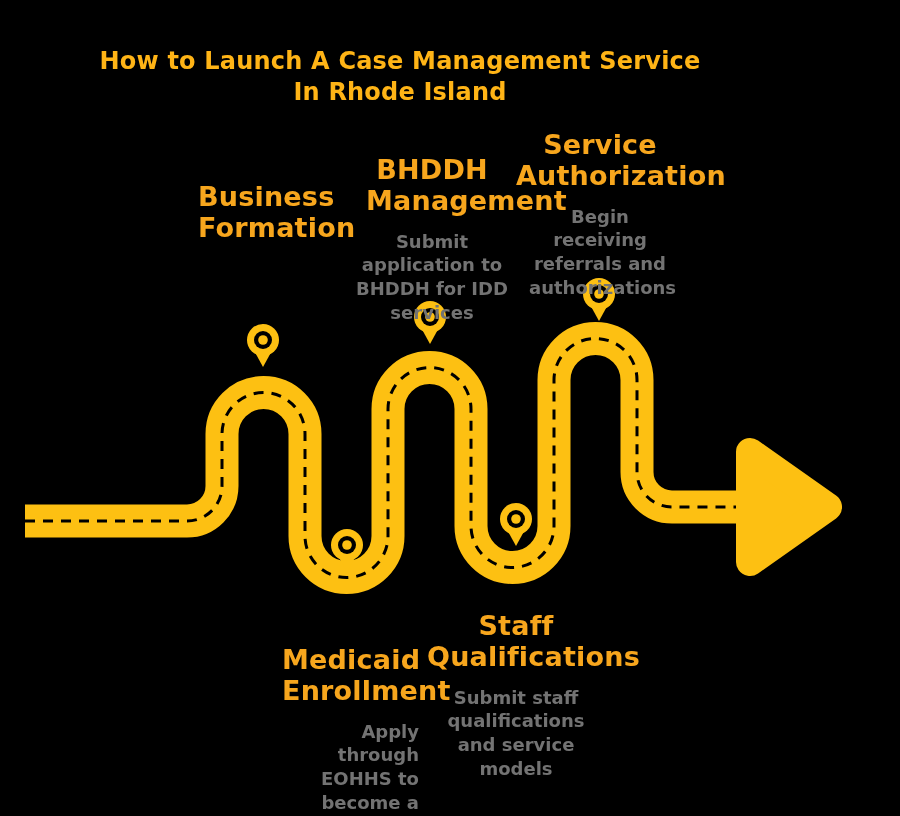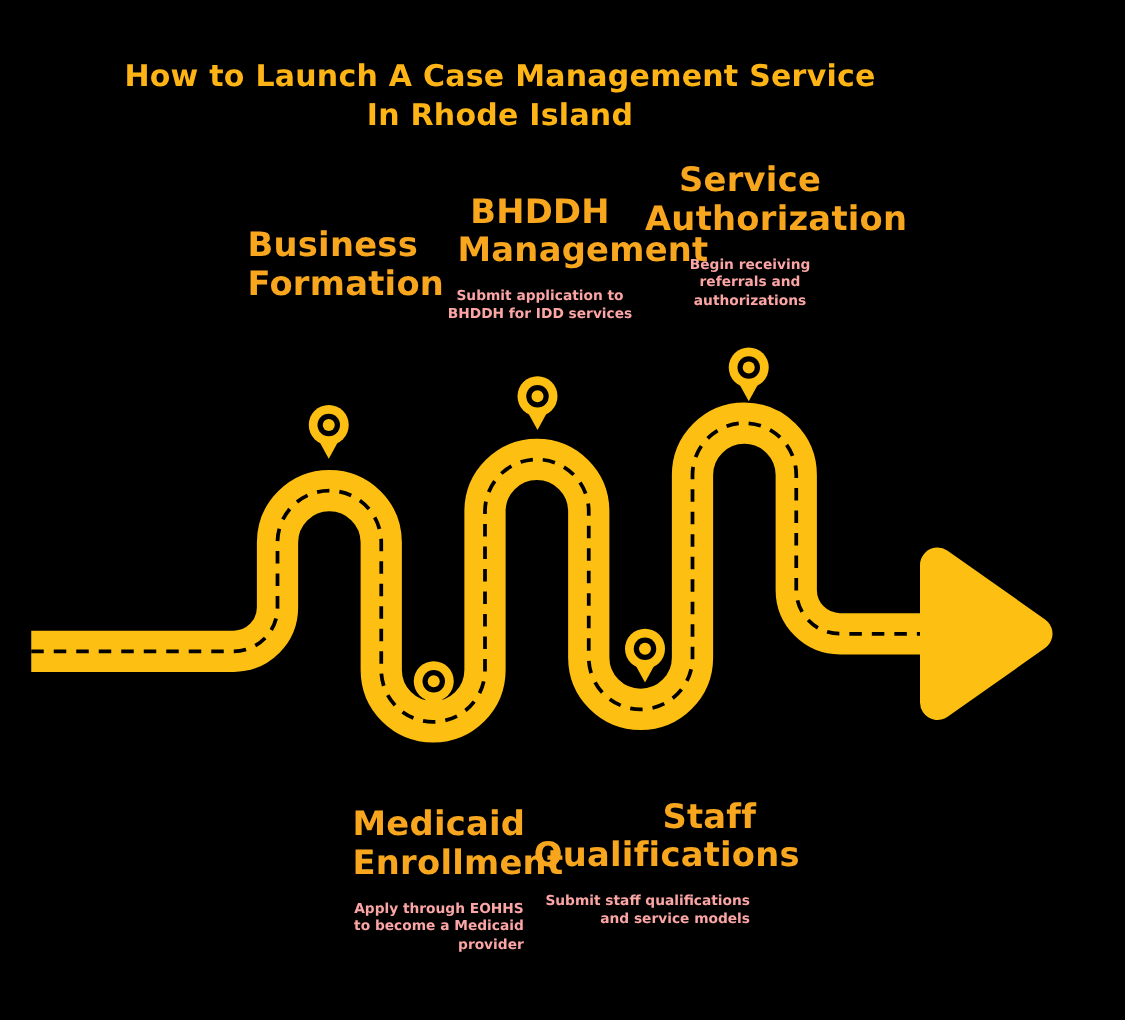--- a/index.html
+++ b/index.html
@@ -42,22 +42,22 @@
   .ms-heading {
     margin: 0 auto;
     color: #F7A61D;
     font-size: 27px;
     font-weight: 800;
     line-height: 1.14;
     letter-spacing: 0.2px;
   }
   .ms-desc {
     margin: 13px auto 0 auto;
-    color: #fca5a5;
-    font-size: 11px;
+    color: #737373;
+    font-size: 18px;
     font-weight: 700;
     line-height: 1.32;
   }
   
   .ms-business    .ms-heading { width: 132px; }
   .ms-business    .ms-desc    { width: 152px; }
   .ms-medicaid    .ms-heading { width: 132px; }
   .ms-medicaid    .ms-desc    { width: 142px; text-align: right; }
   .ms-bhddh       .ms-heading { width: 132px; }
   .ms-bhddh       .ms-desc    { width: 168px; }
@@ -141,18 +141,18 @@
   <div class="milestone ms-service" style="left:600px; top:130px;">
     <h2 class="ms-heading">Service Authorization</h2>
     <p class="ms-desc">Begin receiving referrals and authorizations</p>
   </div>
 
   <div class="milestone ms-medicaid" style="left:348px; top:645px;">
     <h2 class="ms-heading">Medicaid Enrollment</h2>
     <p class="ms-desc">Apply through EOHHS to become a Medicaid provider</p>
   </div>
 
-  <div class="milestone ms-staff" style="left:516px; top:639px;text-align:right;">
+  <div class="milestone ms-staff" style="left:516px; top:611px;">
     <h2 class="ms-heading">Staff Qualifications</h2>
     <p class="ms-desc">Submit staff qualifications and service models</p>
   </div>
 
 </div>
 
 </body></html>

